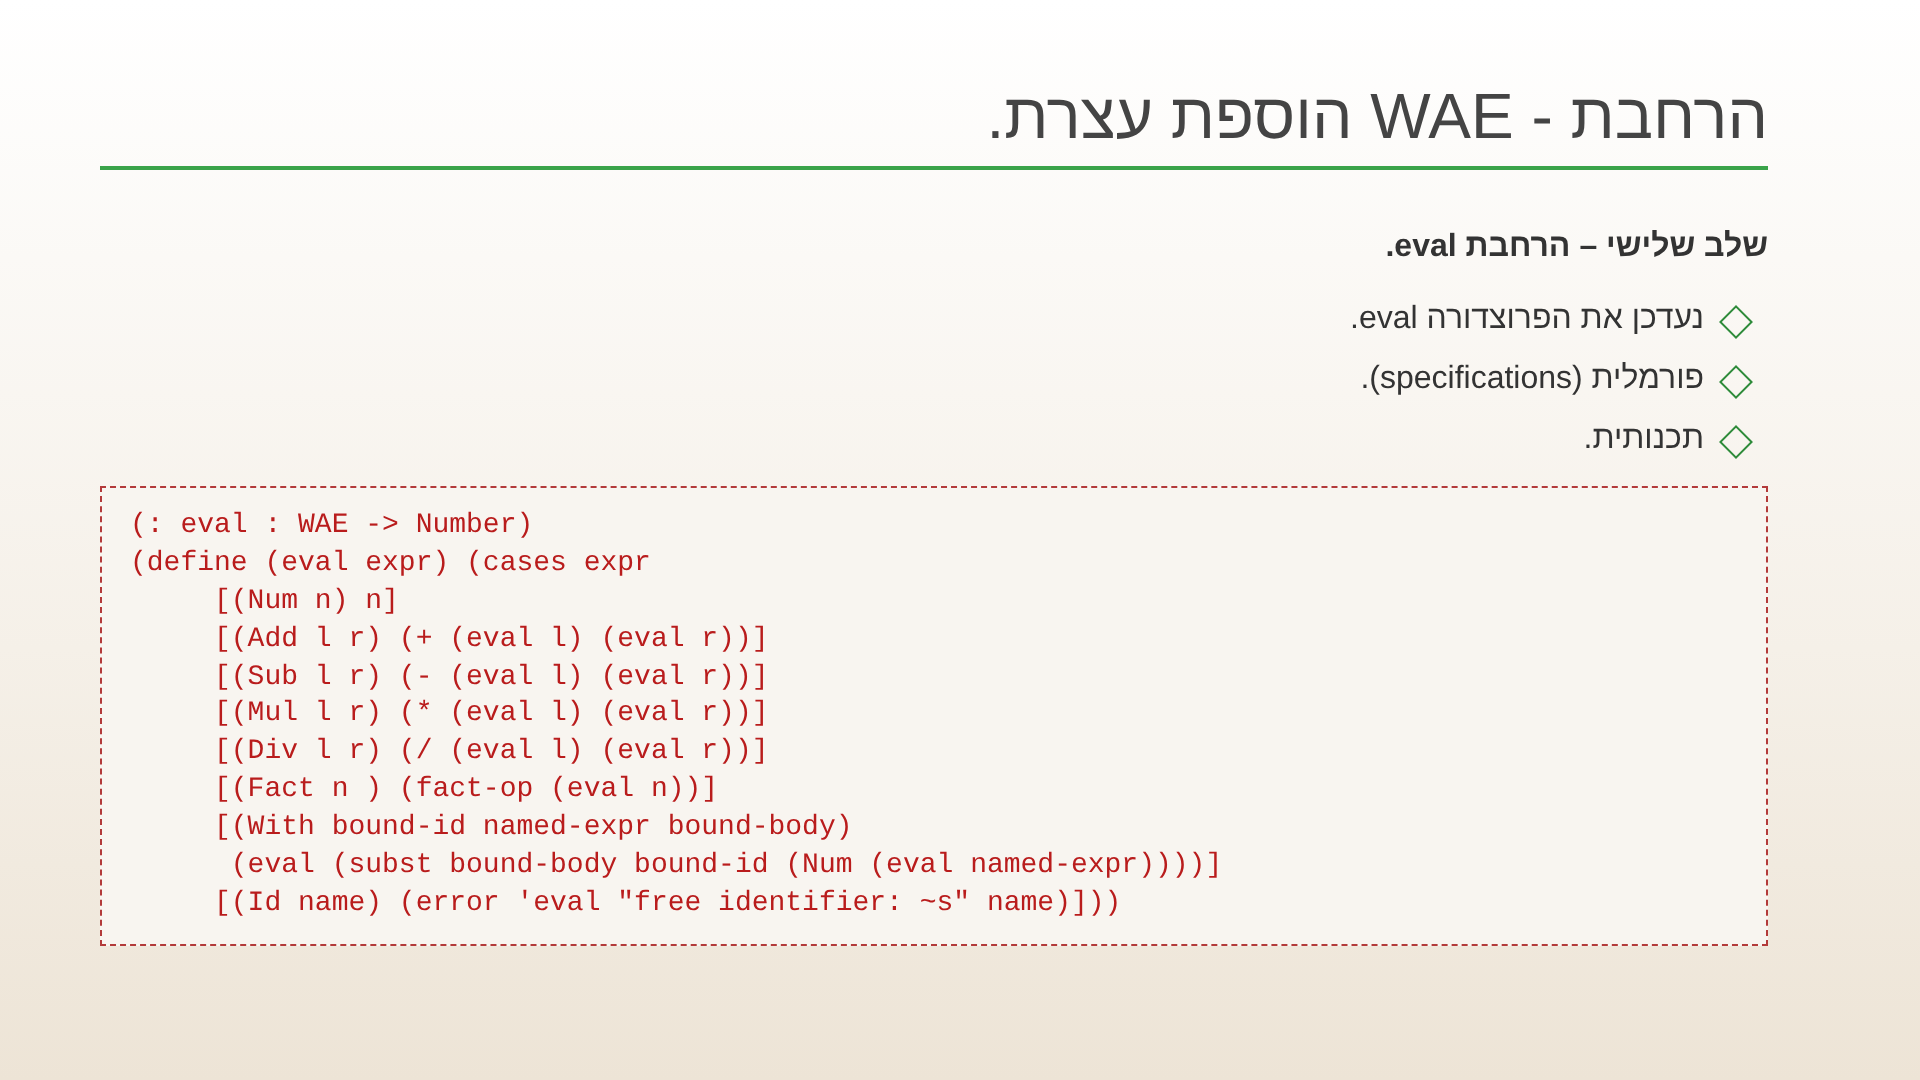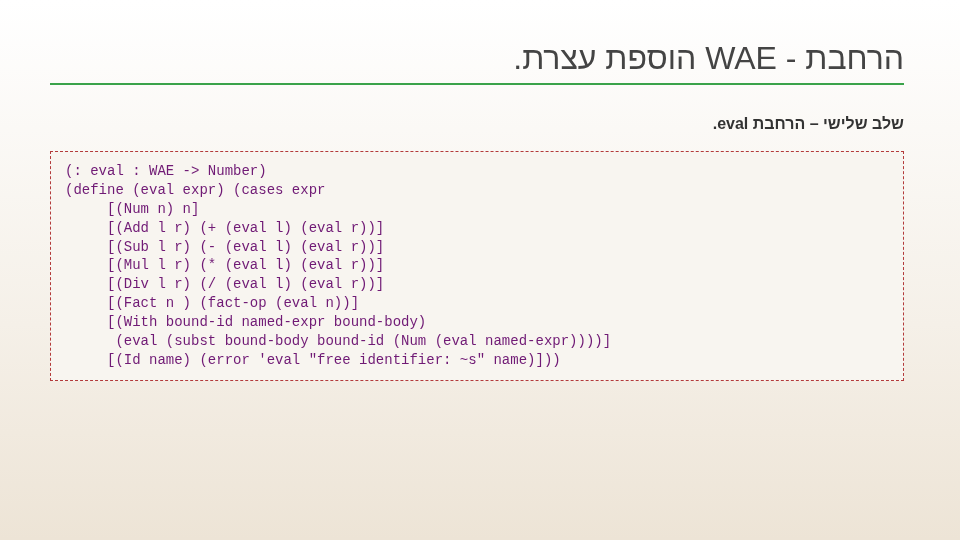--- a/index.html
+++ b/index.html
@@ -1,33 +1,47 @@
 <!DOCTYPE html>
 <html><head>
 <meta charset="utf-8">
 <style>
   html,body{margin:0;padding:0;width:960px;height:540px;overflow:hidden;font-family:Arial,sans-serif;background:#fff}
-  .slide{position:relative;width:960px;height:540px;background:linear-gradient(to bottom,#ffffff 0%,#f5f0e8 60%,#ede4d6 100%);box-sizing:border-box;padding:40px 56px 20px 50px}
+  .slide{position:relative;width:960px;height:540px;background:linear-gradient(to bottom,#ffffff 0%,#f5f0e8 60%,#ede4d6 100%);box-sizing:border-box;padding:40px 76px 20px 50px}
   .title{direction:rtl;text-align:right;font-size:32px;color:#444;margin-bottom:6px}
   .title-rule{height:2px;background:#3aa34a;margin-bottom:30px}
   .content{direction:rtl;text-align:right;color:#333}
   .heading{font-weight:bold;font-size:16px;margin-bottom:18px}
   .bullets{list-style:none;padding:0;margin:0 10px 14px 0}
   .bullets li{font-size:16px;margin-bottom:12px;display:flex;align-items:flex-start;justify-content:flex-start;direction:rtl}
   .diamond{display:inline-block;width:10px;height:10px;border:1.5px solid #2e8b3a;transform:rotate(45deg);margin-left:10px;margin-top:4px;flex-shrink:0}
-  .codebox{direction:ltr;text-align:left;background:#f8f5f0;border:1px dashed #b33a3a;padding:10px 14px;font-family:"Courier New",monospace;font-size:14px;line-height:1.35;color:#701a75;white-space:pre;margin-top:4px}
+  .codebox{direction:ltr;text-align:left;background:#f8f5f0;border:1px dashed #b33a3a;padding:10px 14px;font-family:"Courier New",monospace;font-size:14px;line-height:1.35;color:#b91c1c;white-space:pre;margin-top:4px}
 </style>
 </head>
 <body>
 
 <div class="slide">
   <div class="title">הרחבת - WAE הוספת עצרת.</div>
   <div class="title-rule"></div>
   <div class="content">
     <div class="heading">שלב שלישי – הרחבת eval.</div>
+    <ul class="bullets">
+      <li>
+          <span class="diamond"></span>
+          <span>נעדכן את הפרוצדורה eval.</span>
+        </li>
+      <li>
+          <span class="diamond"></span>
+          <span>פורמלית (specifications).</span>
+        </li>
+      <li>
+          <span class="diamond"></span>
+          <span>תכנותית.</span>
+        </li>
+    </ul>
     <div class="codebox">(: eval : WAE -&gt; Number)
 (define (eval expr) (cases expr
      [(Num n) n]
      [(Add l r) (+ (eval l) (eval r))]
      [(Sub l r) (- (eval l) (eval r))]
      [(Mul l r) (* (eval l) (eval r))]
      [(Div l r) (/ (eval l) (eval r))]
      [(Fact n ) (fact-op (eval n))]
      [(With bound-id named-expr bound-body)
       (eval (subst bound-body bound-id (Num (eval named-expr))))]

